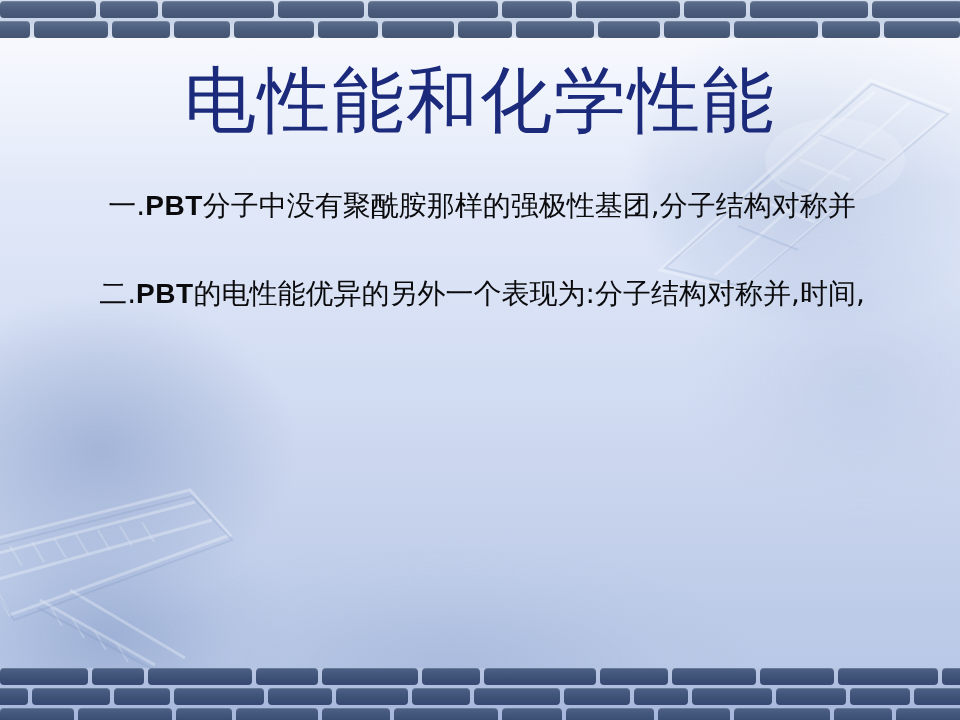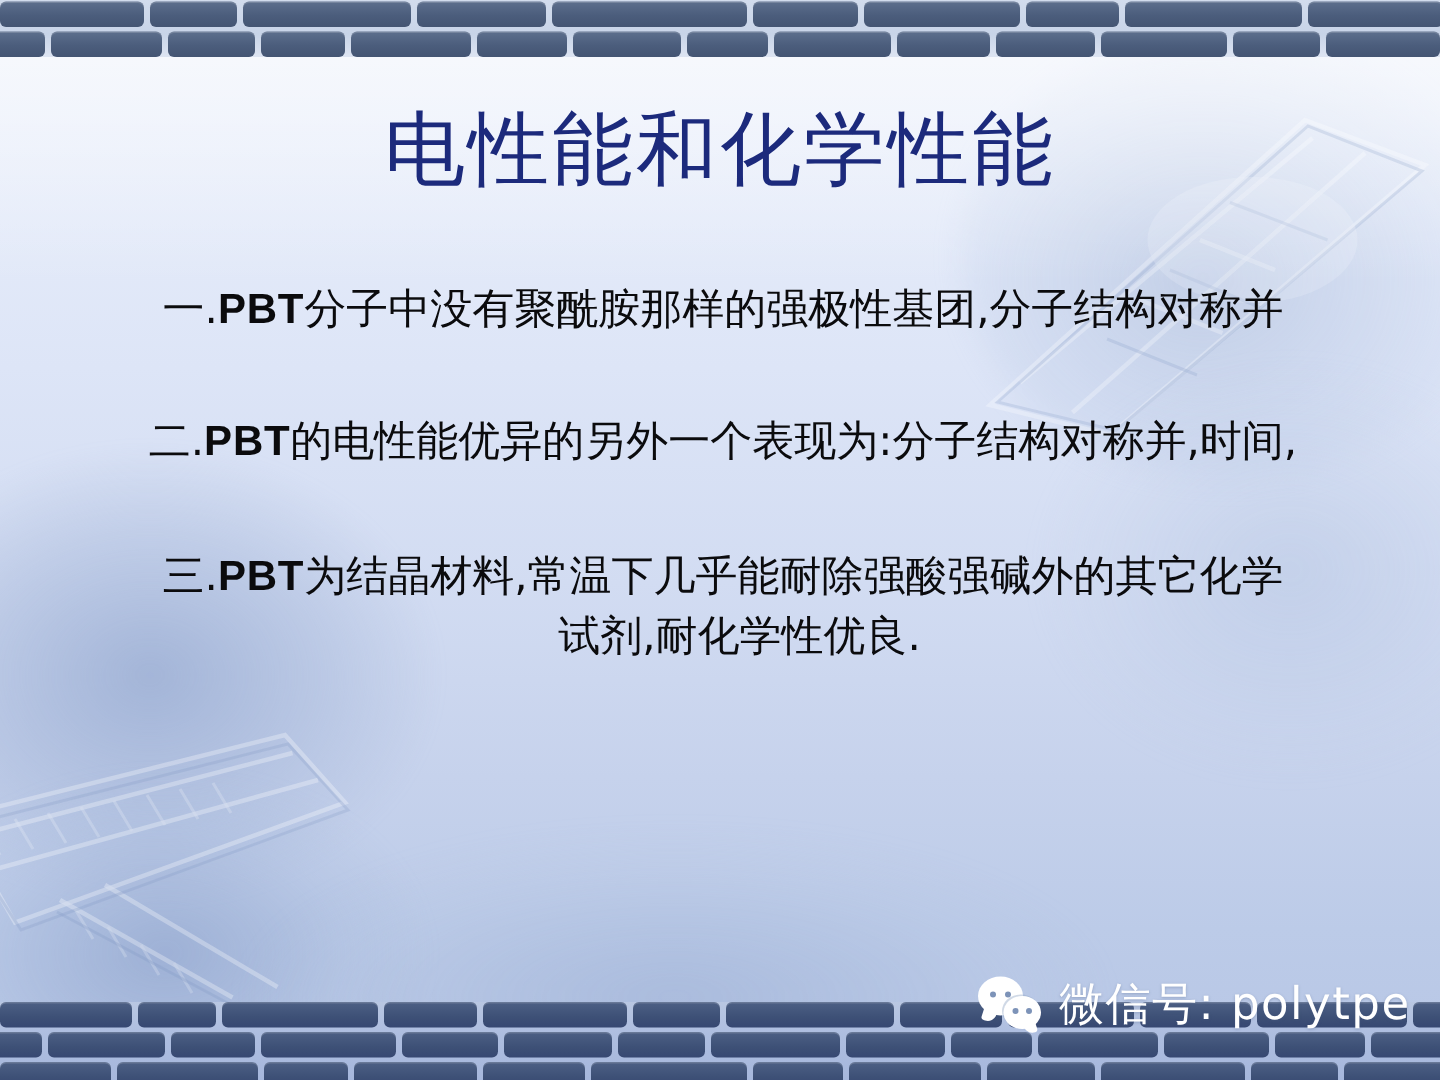--- a/index.html
+++ b/index.html
@@ -116,21 +116,21 @@
     background: linear-gradient(180deg, #b9c7e2 0%, #aebee0 40%, #a6b7dc 100%);
   }
 
   
   #title {
     position: absolute;
     left: 0; top: 68px;
     width: 960px;
     text-align: center;
     font-family: "DejaVu Serif", "Liberation Serif", serif;
-    font-size: 54px;
+    font-size: 72px;
     line-height: 64px;
     letter-spacing: 2px;
     color: #1c2a7c;
     white-space: nowrap;
   }
 
   
   #body {
     position: absolute;
     left: 40px;
@@ -312,21 +312,20 @@
   </div>
 
   <div id="title">电性能和化学性能</div>
 
   <div id="body">
 
     <p class="para p1"><span class="marker">一.</span><span class="latin">PBT</span><span>分子中没有聚酰胺那样的强极性基团,分子结构对称并</span><br></p>
 
     <p class="para p2"><span class="marker">二.</span><span class="latin">PBT</span><span>的电性能优异的另外一个表现为:分子结构对称并,时间,</span><br></p>
 
-    <p class="para p3"><span class="marker">三.</span><span class="latin">PBT</span><span>为结晶材料,常温下几乎能耐除强酸强碱外的其它化学</span><br><span>试剂,耐化学性优良.</span></p>
 
   </div>
 
   <div class="brick-band bottom">
     <div class="brick-row">
       <div class="brick" style="width:88px"></div>
         <div class="brick" style="width:52px"></div>
       <div class="brick" style="width:104px"></div>
         <div class="brick" style="width:62px"></div>
       <div class="brick" style="width:96px"></div>
@@ -363,27 +362,14 @@
         <div class="brick" style="width:104px"></div>
       <div class="brick" style="width:60px"></div>
         <div class="brick" style="width:88px"></div>
       <div class="brick" style="width:72px"></div>
         <div class="brick" style="width:96px"></div>
       <div class="brick" style="width:58px"></div>
         <div class="brick" style="width:78px"></div>
     </div>
   </div>
 
-  <div id="watermark">
-    <div id="wechat-icon">
-      <div class="bubble big">
-        <div class="eye" style="left:8px;  top:10px;"></div>
-        <div class="eye" style="left:18px; top:10px;"></div>
-      </div>
-      <div class="bubble small">
-        <div class="eye" style="left:6px;  top:8px;"></div>
-        <div class="eye" style="left:15px; top:8px;"></div>
-      </div>
-    </div>
-    <div id="watermark-text">微信号: polytpe</div>
-  </div>
 
 </div>
 
 </body></html>

